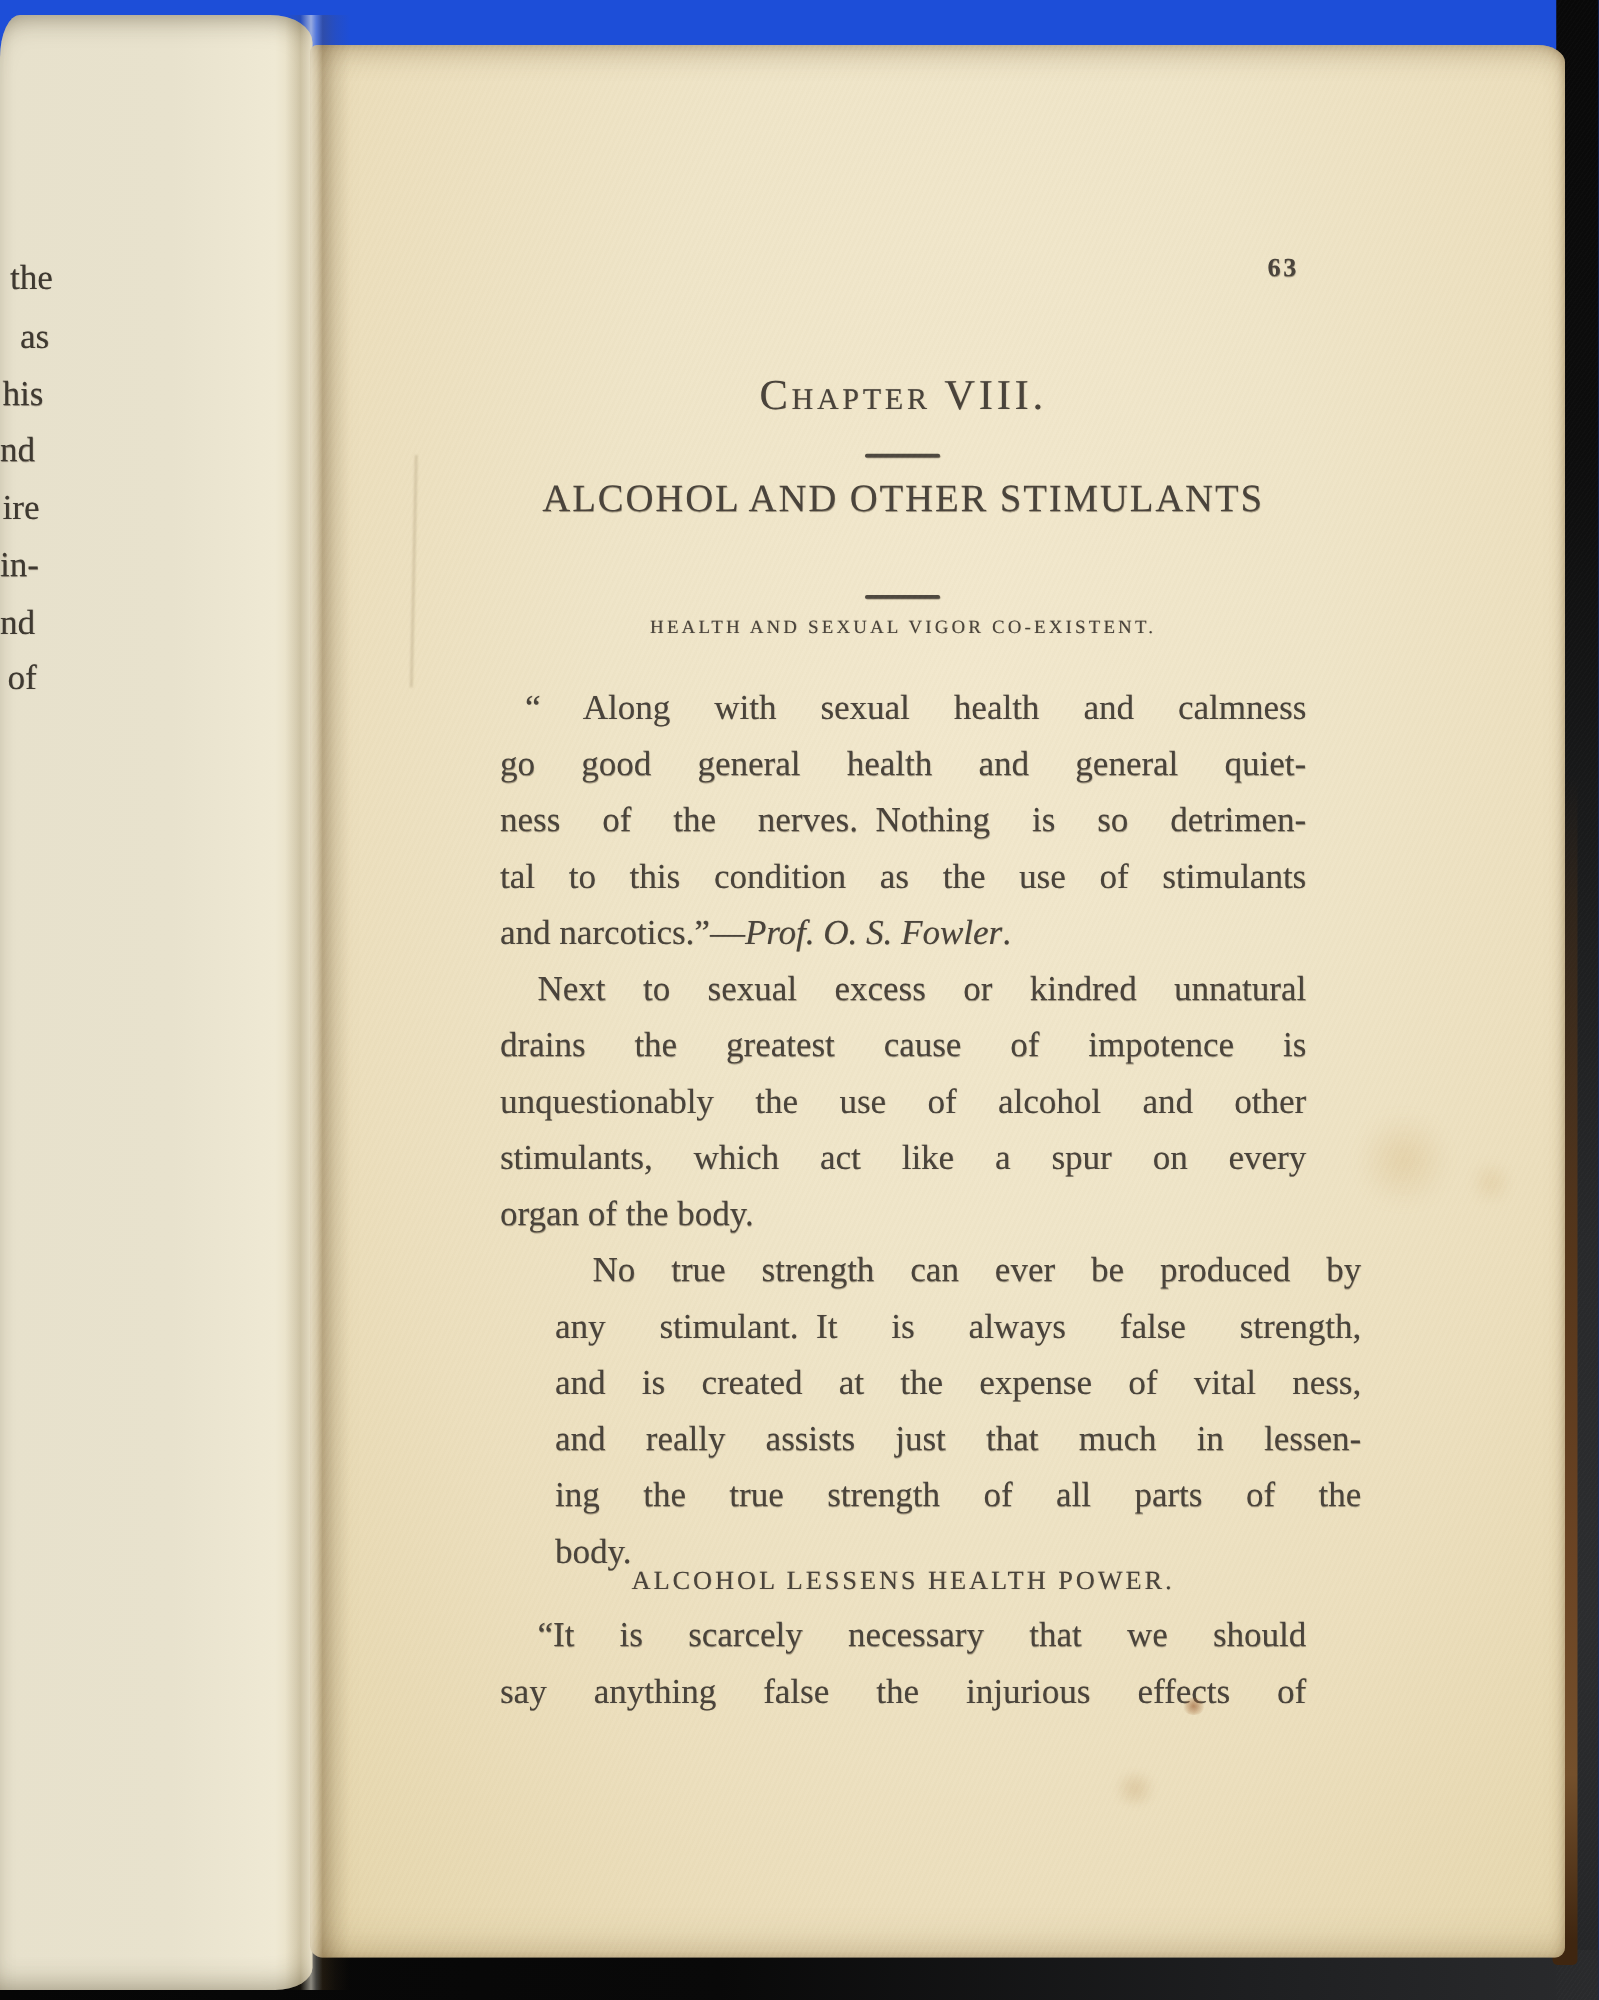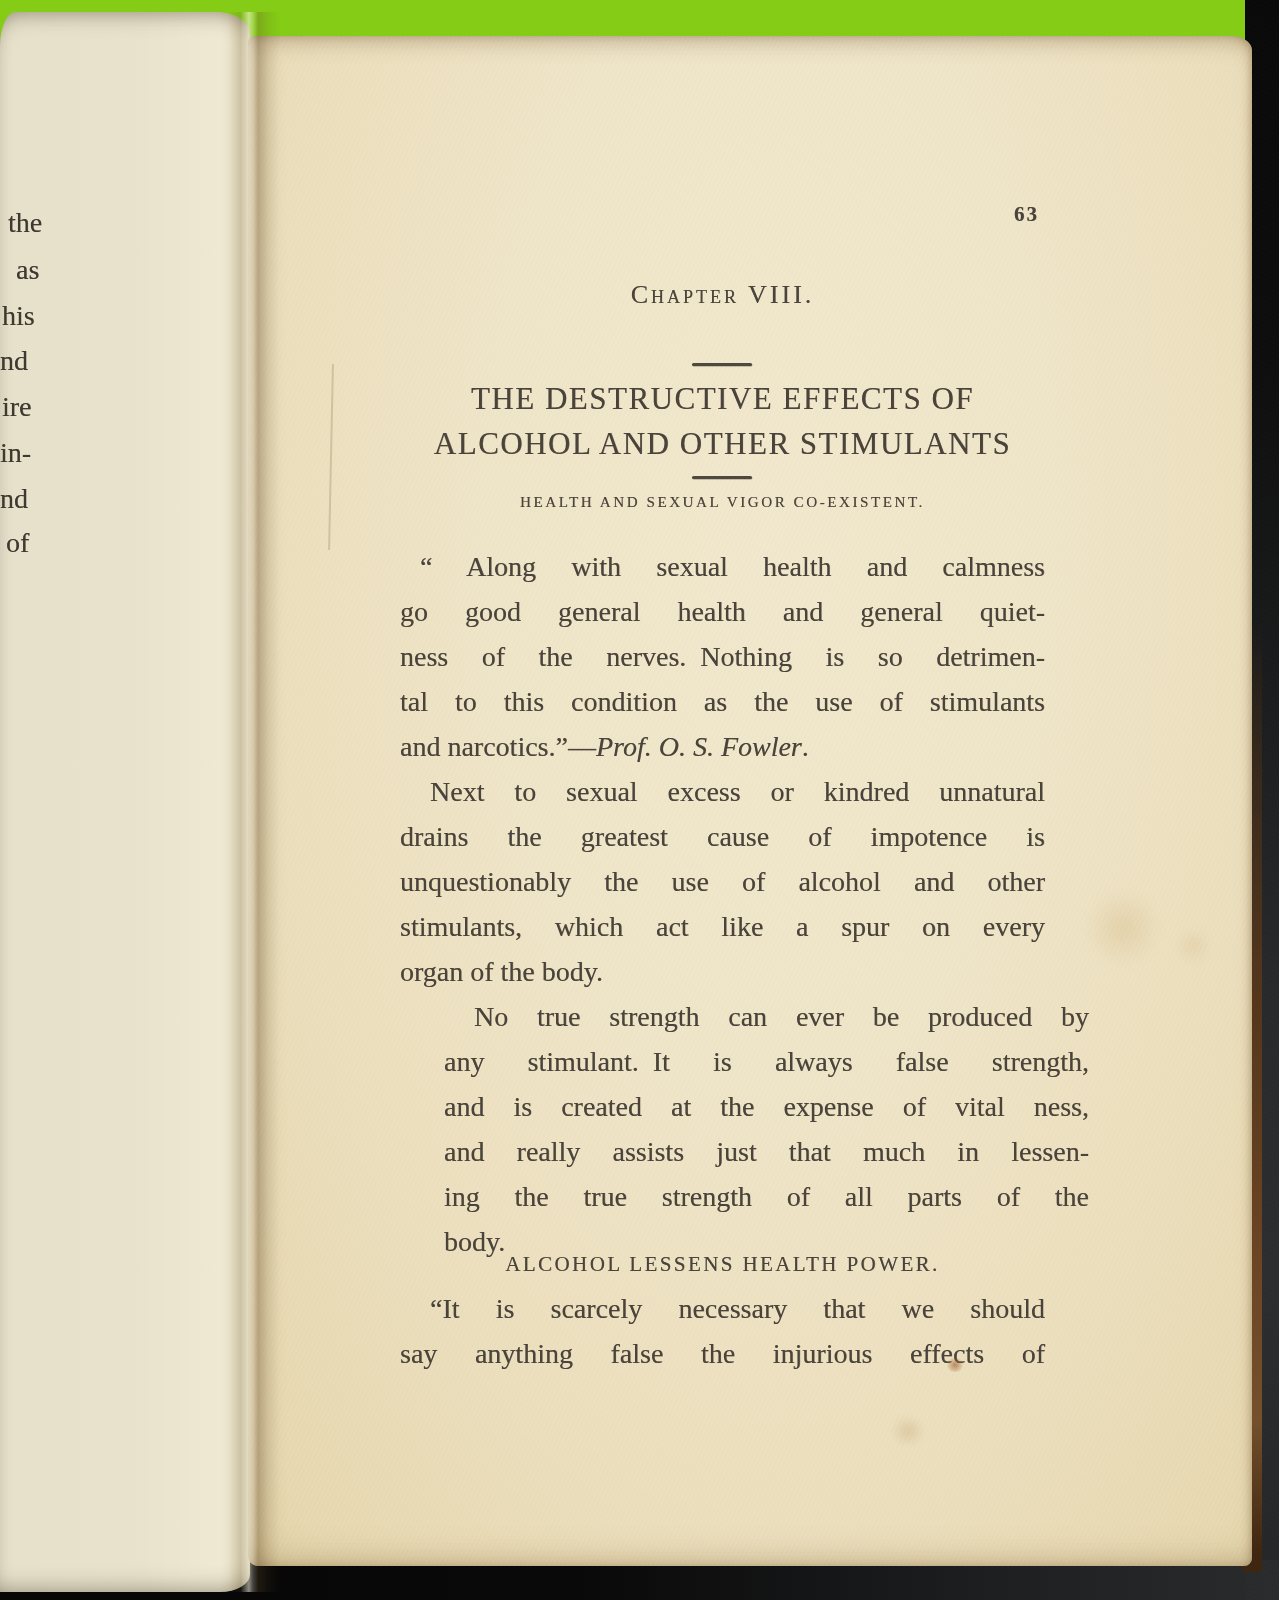--- a/index.html
+++ b/index.html
@@ -1,17 +1,17 @@
 <!DOCTYPE html>
 <html><head>
 <meta charset="utf-8">
 <style>
   html,body{margin:0;padding:0;background:#000;}
   #photo{position:relative;width:1279px;height:1600px;overflow:hidden;
-         background:#84cc16;font-family:"Liberation Serif",serif;}
+         background:#1d4ed8;font-family:"Liberation Serif",serif;}
 
   
   .bg-right{position:absolute;right:0;top:0;width:34px;height:1600px;
     background:linear-gradient(180deg,#090909 0%,#0d0d0d 22%,#1c1d1e 45%,#28292b 62%,#2c2d2f 80%,#242527 100%);}
   .bg-bottom{position:absolute;left:0;bottom:0;width:1279px;height:40px;
     background:linear-gradient(90deg,#060606 0%,#090909 45%,#1e1f21 78%,#2a2b2d 100%);}
   .bg-noise{position:absolute;right:0;top:0;width:34px;height:1600px;opacity:.25;
     background:repeating-linear-gradient(125deg,rgba(255,255,255,0.05) 0 1px,rgba(0,0,0,0) 1px 3px);}
 
   
@@ -45,21 +45,21 @@
                inset 0 -22px 34px -20px rgba(130,100,55,0.35);}
   .page::after{content:"";position:absolute;inset:0;pointer-events:none;opacity:.5;border-radius:inherit;
     background:repeating-linear-gradient(115deg,rgba(120,100,70,0.030) 0 2px,rgba(255,255,250,0.028) 2px 4px);}
 
   .ink{color:#48423a;text-shadow:0.3px 0.4px 0.6px rgba(70,58,42,0.5);}
 
   .pageno{position:absolute;left:766px;top:166px;font-size:21px;font-weight:bold;
     letter-spacing:2px;text-align:center;}
 
   .hblock{position:absolute;left:152px;width:645px;text-align:center;}
-  .chapter{top:244px;font-size:26px;font-variant:small-caps;letter-spacing:3px;}
+  .chapter{top:262px;font-size:34px;font-variant:small-caps;letter-spacing:3px;}
   .title{top:340px;font-size:31px;line-height:45px;letter-spacing:1.5px;}
   .sub1{top:458px;font-size:15px;letter-spacing:2.6px;}
   .sub2{top:1216px;font-size:21px;letter-spacing:2.4px;}
 
   .rule{position:absolute;left:444px;width:60px;height:3px;background:#4d473e;
     border-radius:2px;box-shadow:0.4px 0.5px 0.6px rgba(70,58,42,0.5);}
   .rule1{top:327px;}
   .rule2{top:440px;}
 
   .para{position:absolute;left:152px;width:645px;font-size:28px;}
@@ -104,21 +104,20 @@
     <div class="frag" style="left:6px;top:516px">of</div>
   </div>
 
   <div class="page">
     <div class="pageno ink">63</div>
 
     <div class="hblock chapter ink">Chapter VIII.</div>
     <div class="rule rule1"></div>
 
     <div class="hblock title ink">
-      <div>THE DESTRUCTIVE EFFECTS OF</div>
       <div>ALCOHOL AND OTHER STIMULANTS</div>
     </div>
     <div class="rule rule2"></div>
 
     <div class="hblock sub1 ink">HEALTH AND SEXUAL VIGOR CO-EXISTENT.</div>
 
     <div class="para p1 ink">
       <div class="bline just ind1">“ Along with sexual health and calmness</div>
       <div class="bline just">go good general health and general quiet-</div>
       <div class="bline just">ness of the nerves. Nothing is so detrimen-</div>

